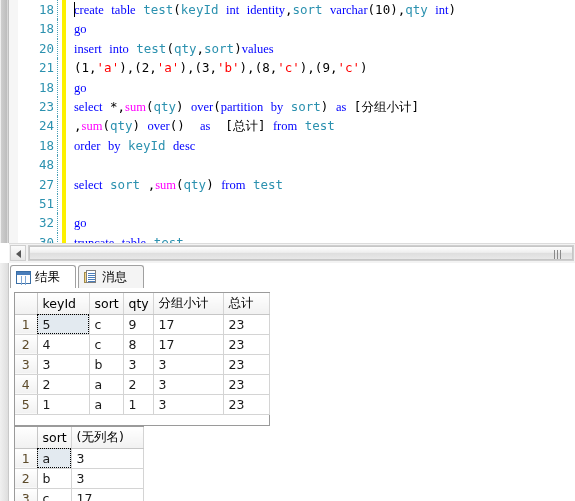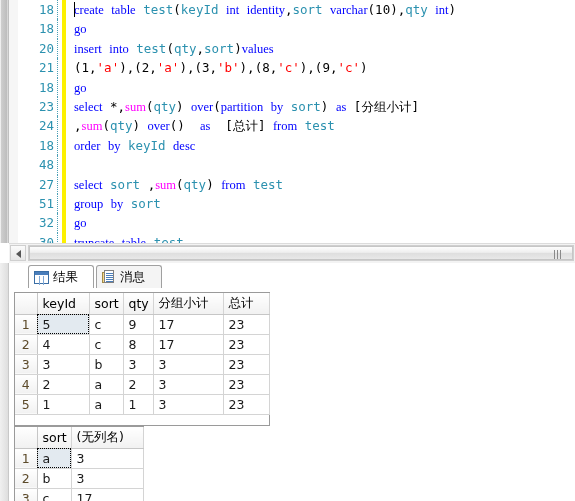--- a/index.html
+++ b/index.html
@@ -106,21 +106,21 @@
     position: absolute; left: 0; top: 263px; width: 575px; height: 238px;
     background: #ffffff;
   }
   .results-vscroll {
     position:absolute; left:0; top:0; width:8px; height:238px;
     background: linear-gradient(to right,#f0f0f0,#dedede);
     border-right:1px solid #c8c8c8;
   }
 
   .tabstrip {
-    position:absolute; left:24px; top:2px; height:24px; width:487px;
+    position:absolute; left:6px; top:2px; height:24px; width:487px;
   }
   .tab {
     position:absolute; top:0; height:23px;
     display:flex; align-items:center; gap:4px;
     padding: 0 8px 0 5px;
     background:#ffffff;
     border:1px solid #a0a0a0; border-bottom:none;
     border-radius: 3px 3px 0 0;
     font-size:12.5px; color:#000;
     box-sizing:border-box;
@@ -216,21 +216,21 @@
         <div class="code-line"><span class="ln">18</span><span class="indicator-dots"></span><span class="changebar"></span><span class="code-text"><span class="k">create</span><span class="pl"> </span><span class="k">table</span><span class="pl"> </span><span class="id">test</span><span class="pl">(</span><span class="id">keyId</span><span class="pl"> </span><span class="k">int</span><span class="pl"> </span><span class="k">identity</span><span class="pl">,</span><span class="id">sort</span><span class="pl"> </span><span class="k">varchar</span><span class="pl">(10),</span><span class="id">qty</span><span class="pl"> </span><span class="k">int</span><span class="pl">)</span></span><span class="caret"></span></div>
         <div class="code-line"><span class="ln">18</span><span class="indicator-dots"></span><span class="changebar"></span><span class="code-text"><span class="k">go</span></span></div>
         <div class="code-line"><span class="ln">20</span><span class="indicator-dots"></span><span class="changebar"></span><span class="code-text"><span class="k">insert</span><span class="pl"> </span><span class="k">into</span><span class="pl"> </span><span class="id">test</span><span class="pl">(</span><span class="id">qty</span><span class="pl">,</span><span class="id">sort</span><span class="pl">)</span><span class="k">values</span></span></div>
         <div class="code-line"><span class="ln">21</span><span class="indicator-dots"></span><span class="changebar"></span><span class="code-text"><span class="pl">(1,</span><span class="st">'a'</span><span class="pl">),(2,</span><span class="st">'a'</span><span class="pl">),(3,</span><span class="st">'b'</span><span class="pl">),(8,</span><span class="st">'c'</span><span class="pl">),(9,</span><span class="st">'c'</span><span class="pl">)</span></span></div>
         <div class="code-line"><span class="ln">18</span><span class="indicator-dots"></span><span class="changebar"></span><span class="code-text"><span class="k">go</span></span></div>
         <div class="code-line"><span class="ln">23</span><span class="indicator-dots"></span><span class="changebar"></span><span class="code-text"><span class="k">select</span><span class="pl"> *,</span><span class="fn">sum</span><span class="pl">(</span><span class="id">qty</span><span class="pl">) </span><span class="k">over</span><span class="pl">(</span><span class="k">partition</span><span class="pl"> </span><span class="k">by</span><span class="pl"> </span><span class="id">sort</span><span class="pl">) </span><span class="k">as</span><span class="pl"> </span><span class="br">[分组小计]</span></span></div>
         <div class="code-line"><span class="ln">24</span><span class="indicator-dots"></span><span class="changebar"></span><span class="code-text"><span class="pl">,</span><span class="fn">sum</span><span class="pl">(</span><span class="id">qty</span><span class="pl">) </span><span class="k">over</span><span class="pl">()  </span><span class="k">as</span><span class="pl">  </span><span class="br">[总计]</span><span class="pl"> </span><span class="k">from</span><span class="pl"> </span><span class="id">test</span></span></div>
         <div class="code-line"><span class="ln">18</span><span class="indicator-dots"></span><span class="changebar"></span><span class="code-text"><span class="k">order</span><span class="pl"> </span><span class="k">by</span><span class="pl"> </span><span class="id">keyId</span><span class="pl"> </span><span class="k">desc</span></span></div>
         <div class="code-line"><span class="ln">48</span><span class="indicator-dots"></span><span class="changebar"></span><span class="code-text"></span></div>
         <div class="code-line"><span class="ln">27</span><span class="indicator-dots"></span><span class="changebar"></span><span class="code-text"><span class="k">select</span><span class="pl"> </span><span class="id">sort</span><span class="pl"> ,</span><span class="fn">sum</span><span class="pl">(</span><span class="id">qty</span><span class="pl">) </span><span class="k">from</span><span class="pl"> </span><span class="id">test</span></span></div>
-        <div class="code-line"><span class="ln">51</span><span class="indicator-dots"></span><span class="changebar"></span><span class="code-text"><span class="k">group</span><span class="pl"> </span><span class="k">by</span><span class="pl"> </span><span class="id">sort</span></span></div>
+        <div class="code-line"><span class="ln">51</span><span class="indicator-dots"></span><span class="changebar"></span></div>
         <div class="code-line"><span class="ln">32</span><span class="indicator-dots"></span><span class="changebar"></span><span class="code-text"><span class="k">go</span></span></div>
         <div class="code-line"><span class="ln">30</span><span class="indicator-dots"></span><span class="changebar"></span><span class="code-text"><span class="k">truncate</span><span class="pl"> </span><span class="k">table</span><span class="pl"> </span><span class="id">test</span></span></div>
       </div>
   </div>
 
   <div class="hscroll-wrap">
     <div class="hscroll-leftbtn"></div>
     <div class="hscroll-track">
       <div class="hscroll-thumb">
         <div class="hscroll-grip">

